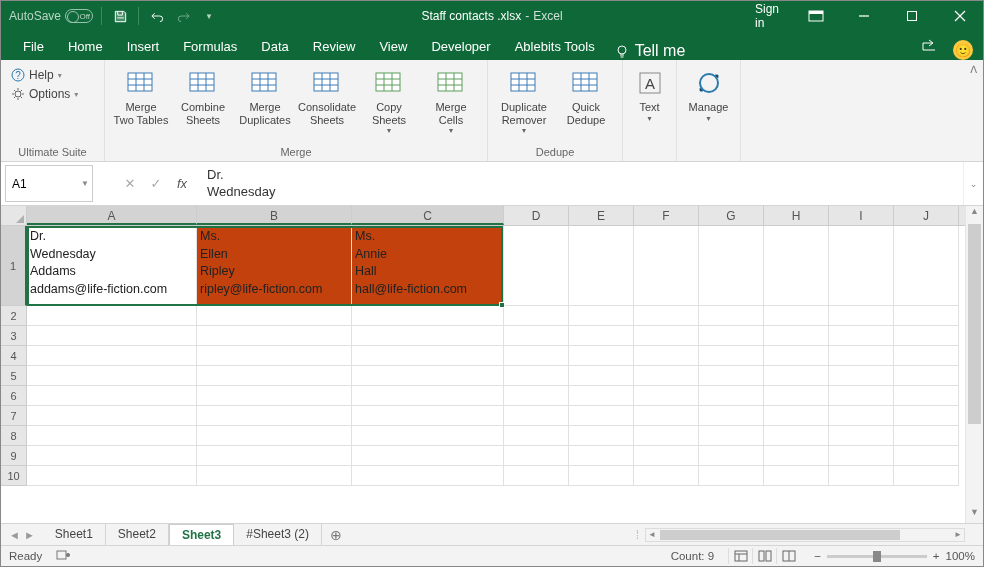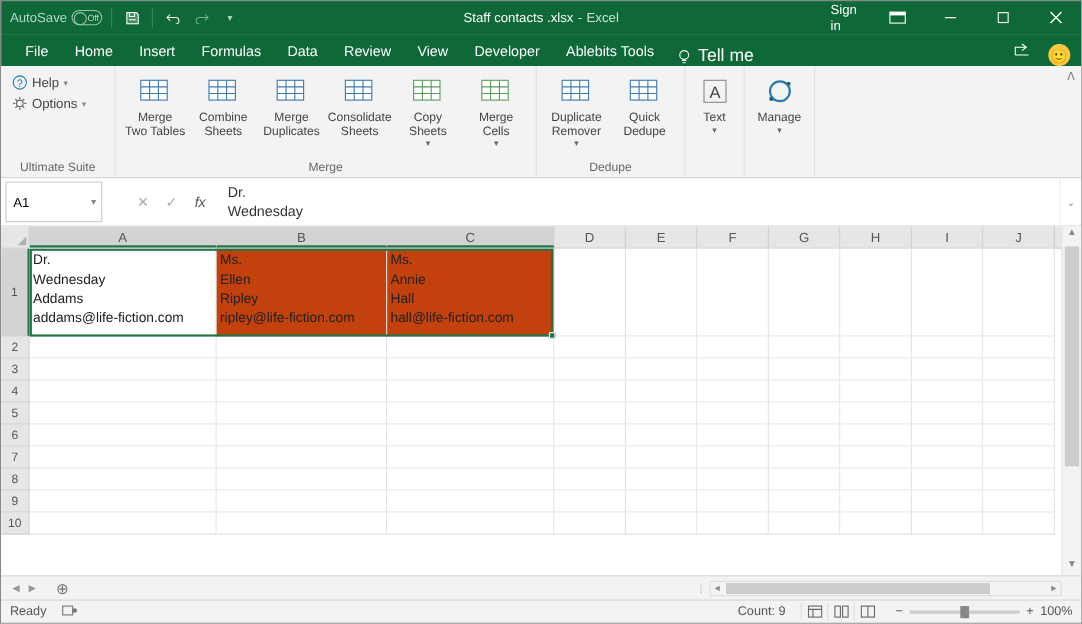--- a/index.html
+++ b/index.html
@@ -541,20 +541,26 @@
   <div class="arr" style="top:0">▲</div>
   <div class="thumb"></div>
   <div class="arr" style="bottom:0">▼</div>
 </div>
 
 <div class="sheetbar">
   <div class="sheet-nav">
     <span>◄</span>
     <span>►</span>
   </div>
+  <div id="sheet-tabs" style="display:flex;">
+      <div class="sheet-tab">Sheet1</div>
+      <div class="sheet-tab">Sheet2</div>
+      <div class="sheet-tab active">Sheet3</div>
+      <div class="sheet-tab">#Sheet3 (2)</div>
+    </div>
   <div class="sheet-add">⊕</div>
   <div class="hsplit">
     <span style="color:#bbb;cursor:col-resize;">⁞</span>
     <div class="hscroll">
       <span class="harr" style="left:0">◄</span>
       <div class="hthumb"></div>
       <span class="harr" style="right:0">►</span>
     </div>
   </div>
 </div>

